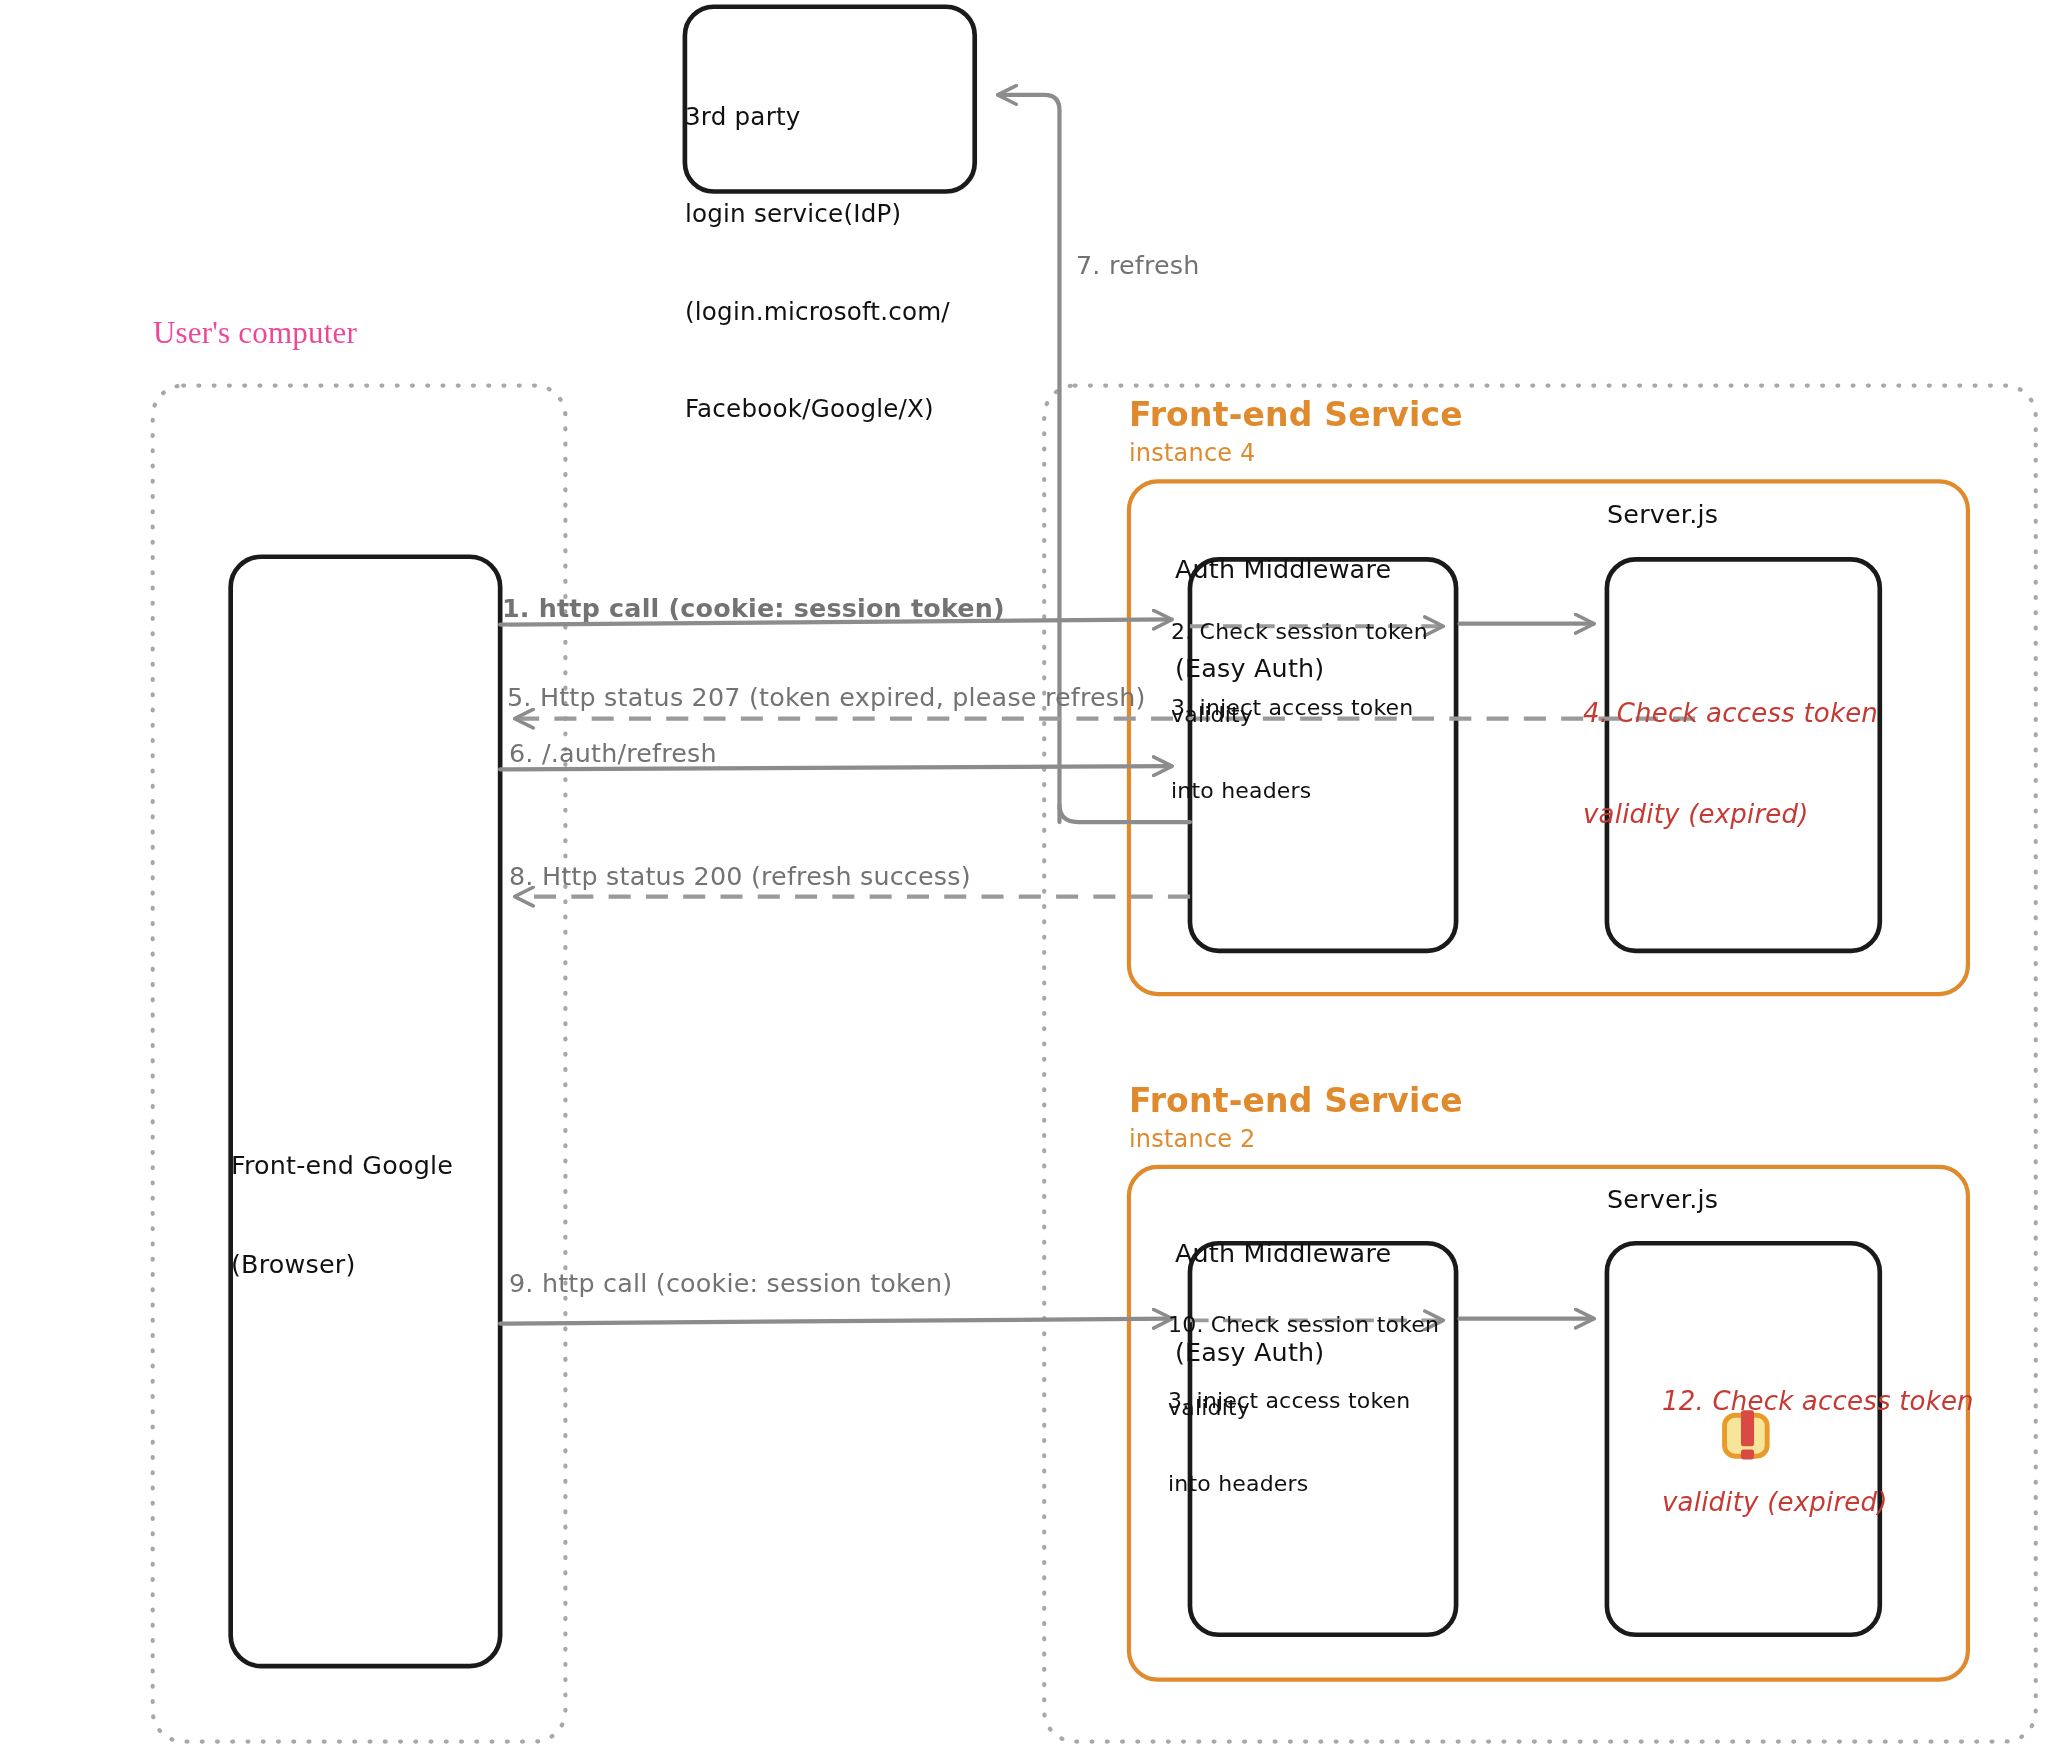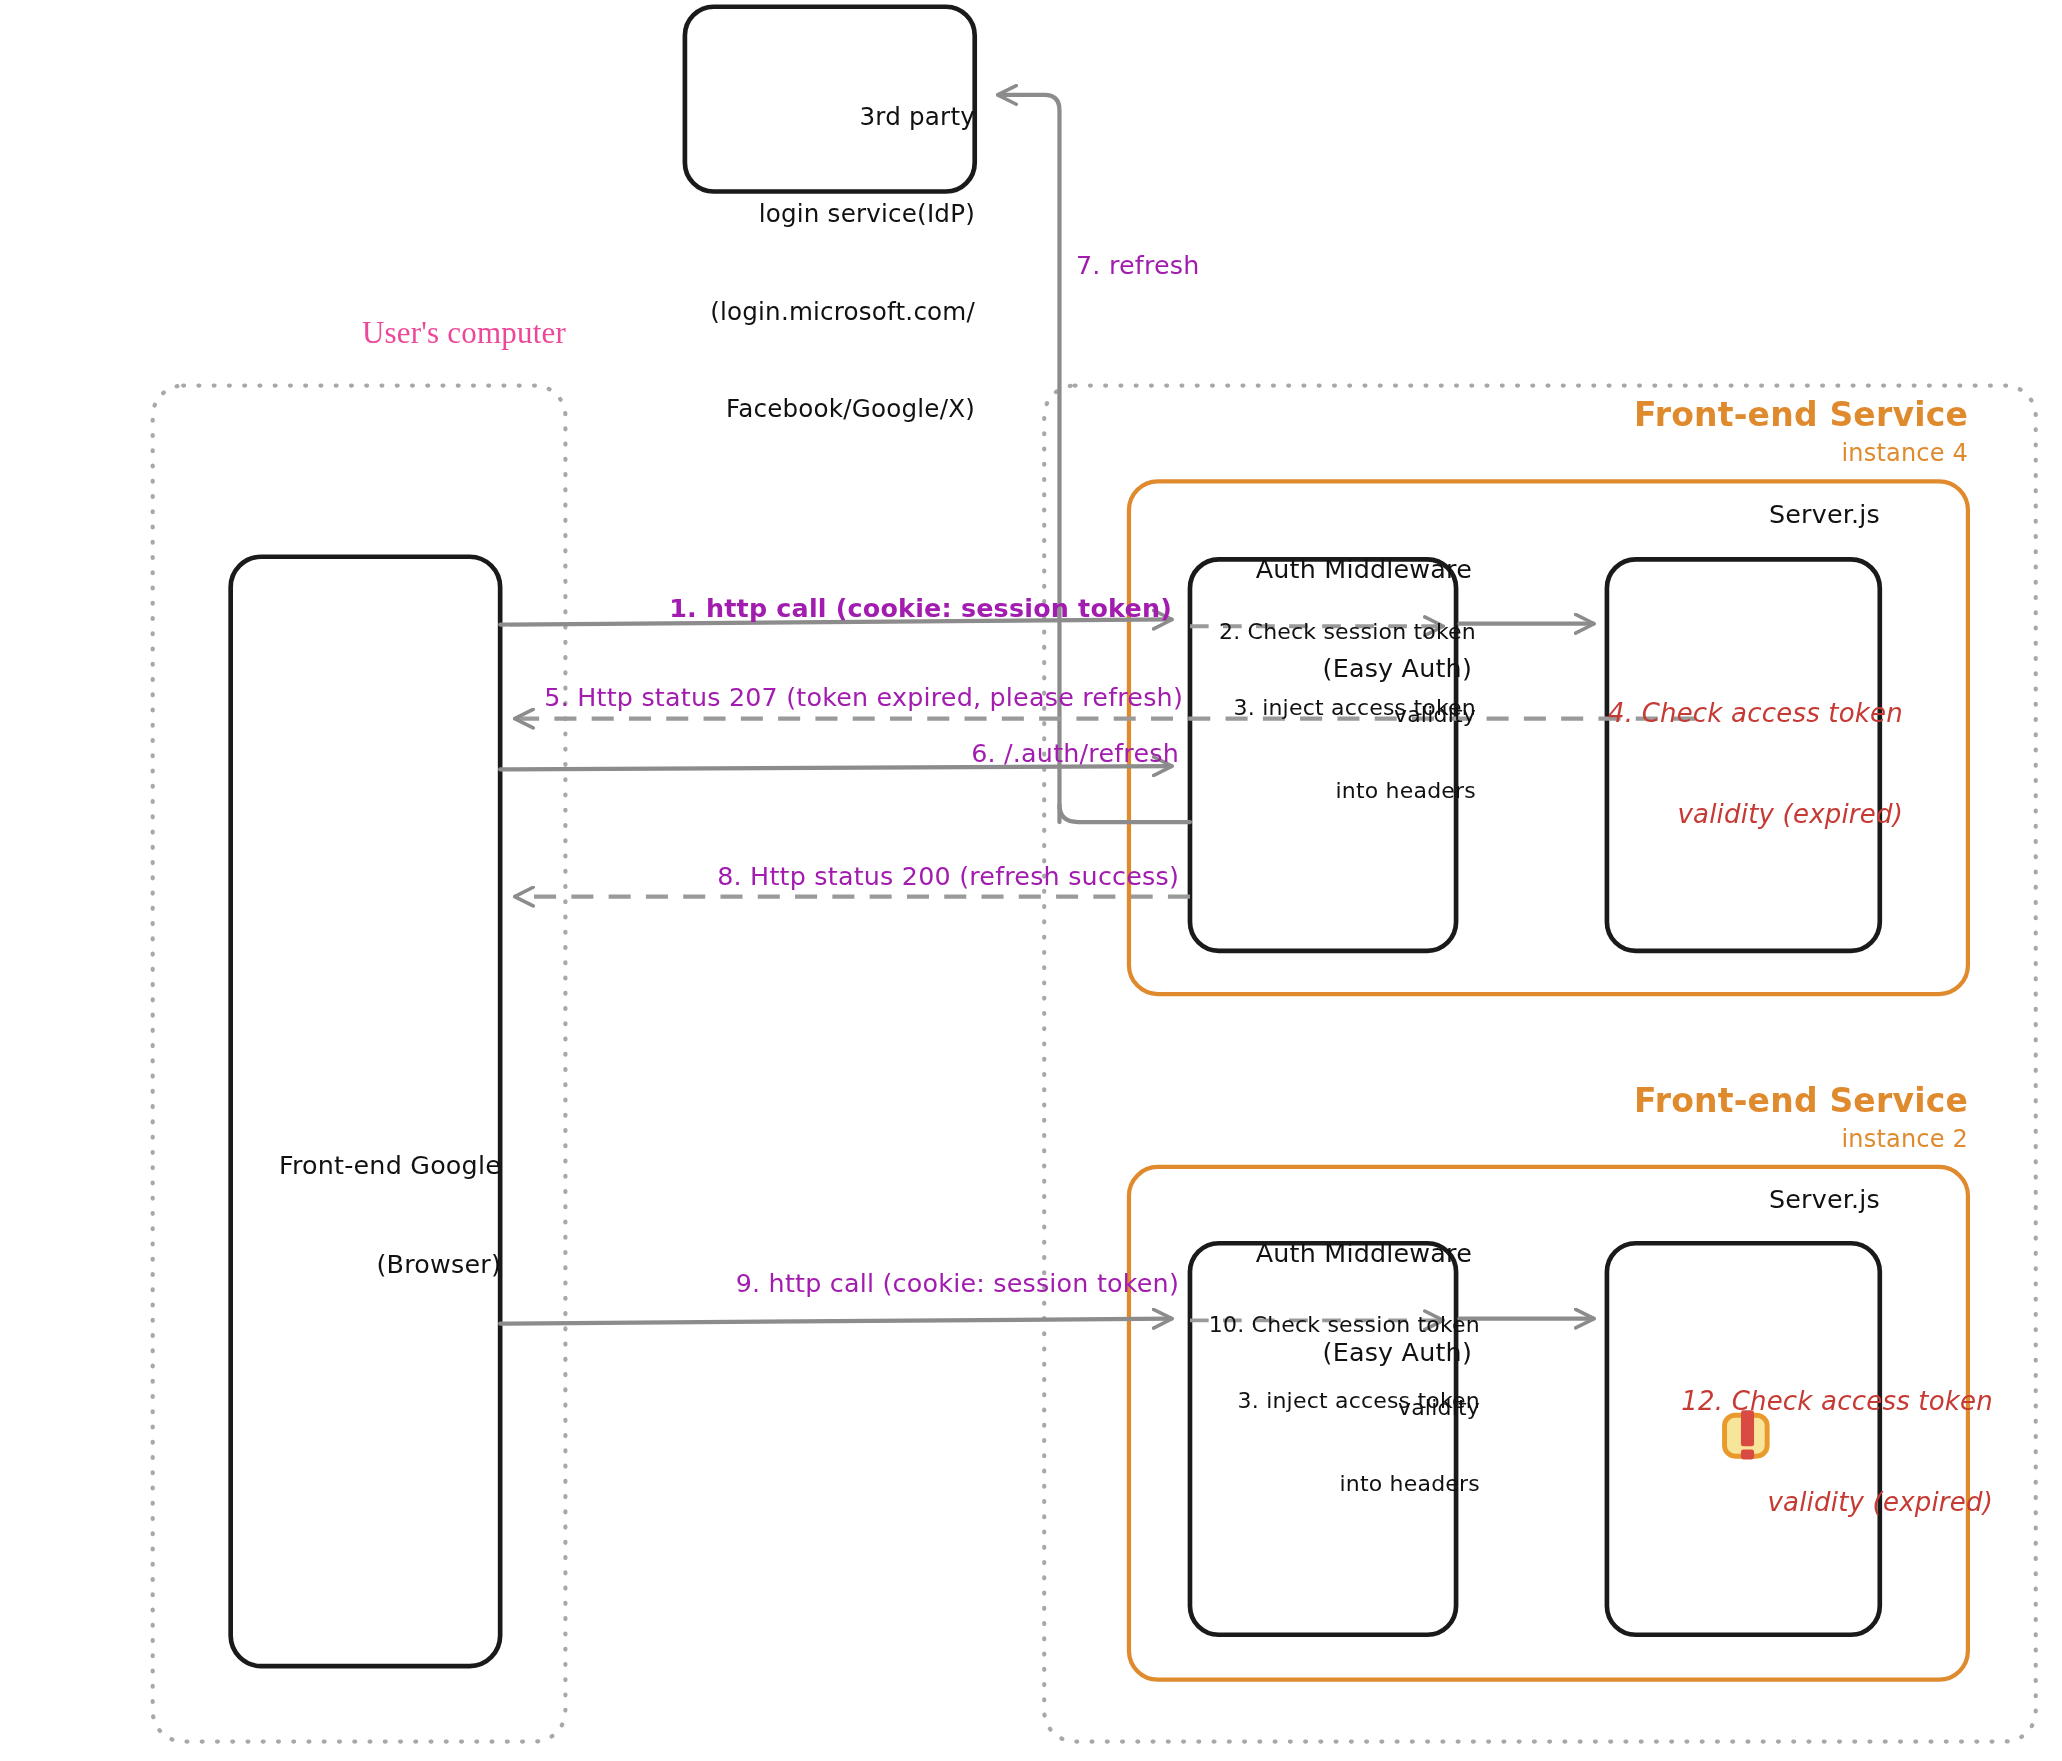--- a/index.html
+++ b/index.html
@@ -19,21 +19,21 @@
     position: absolute;
     left: 0;
     top: 0;
     width: 2063px;
     height: 1761px;
   }
   .txt {
     position: absolute;
     font-family: "DejaVu Sans", sans-serif;
     color: #111111;
-    text-align: right;
+    text-align: left;
     line-height: 1.22;
     white-space: pre;
     letter-spacing: 0.2px;
   }
   .grey-label {
     color: #ec4899;
     font-size: 31px;
     font-family: Liberation Serif, serif;
   }
   .orange-title {
@@ -55,21 +55,21 @@
     color: #111111;
     font-size: 25.4px;
     line-height: 1.3;
   }
   .inner-step {
     color: #111111;
     font-size: 22px;
     line-height: 1.25;
   }
   .flow-label {
-    color: #a21caf;
+    color: #737373;
     font-size: 25.4px;
   }
   .node-label {
     color: #111111;
     font-size: 25.4px;
     line-height: 1.3;
   }
   .idp-label {
     color: #111111;
     font-size: 24.6px;

